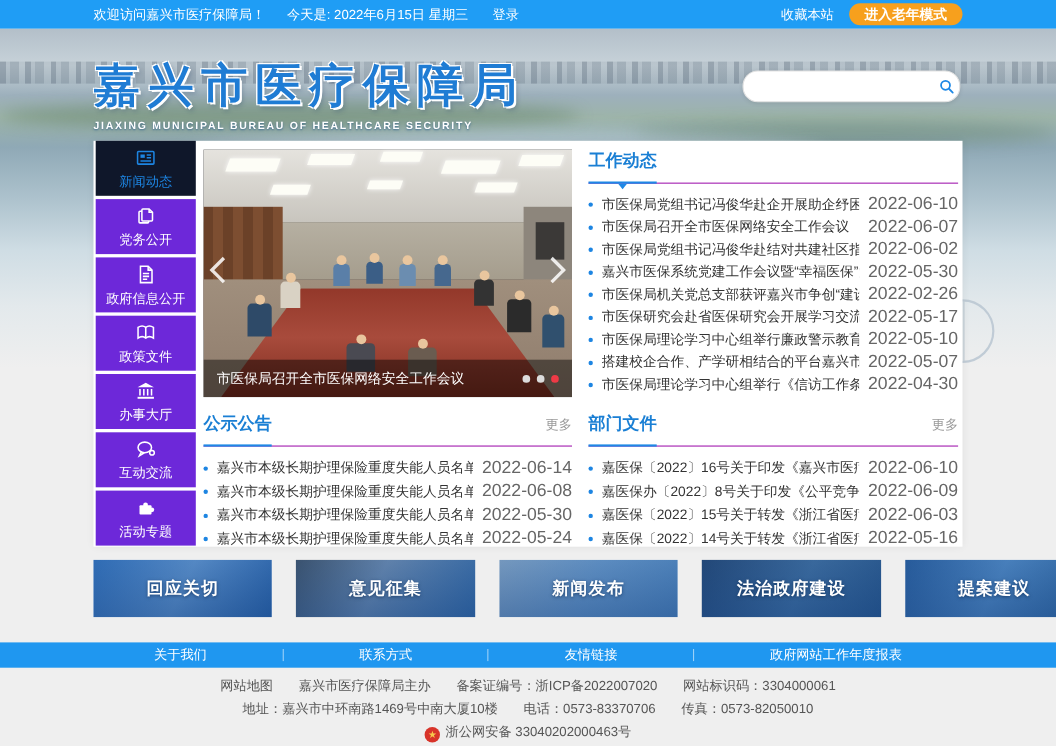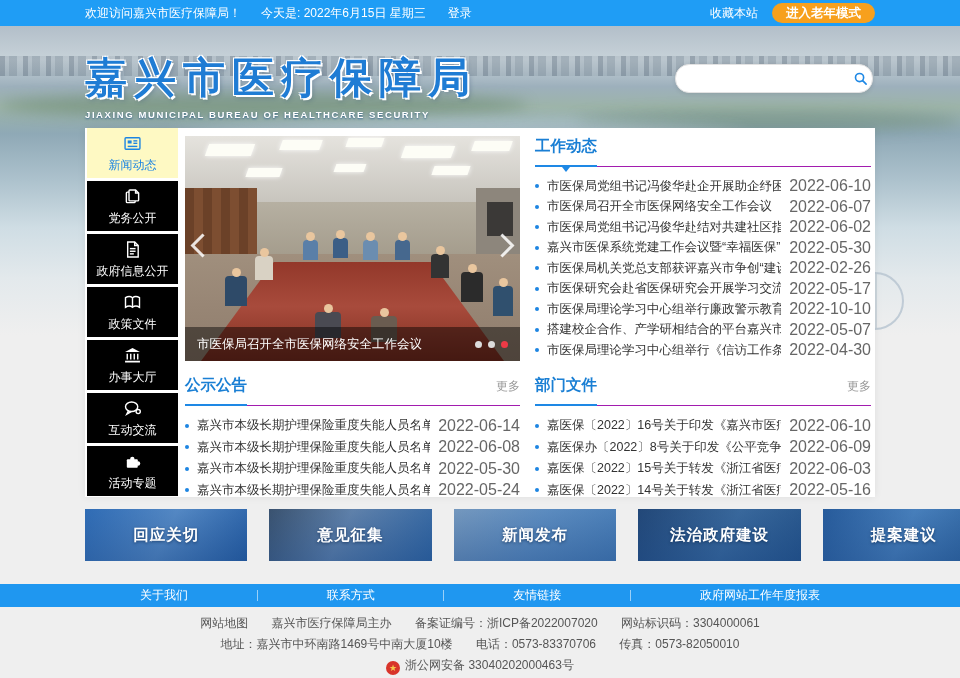--- a/index.html
+++ b/index.html
@@ -46,25 +46,25 @@
   .search input{flex:1;border:none;outline:none;background:transparent;height:100%;padding:0 8px 0 14px;
     font-size:12px;color:#333;}
   .search .mag{margin-right:10px;cursor:pointer;display:flex;}
 
   
   .card{position:absolute;left:85px;top:128px;width:790px;height:369px;background:#fff;z-index:10;
     box-shadow:0 0 8px rgba(0,0,0,.07);}
 
   
   .sidebar{position:absolute;left:2px;top:0;width:93px;}
-  .tile{width:91px;height:50px;margin-bottom:3px;background:#000000;color:#fff;display:flex;flex-direction:column;
+  .tile{width:91px;height:50px;margin-bottom:3px;background:#6d28d9;color:#fff;display:flex;flex-direction:column;
     align-items:center;justify-content:center;cursor:pointer;}
   .tile svg{width:21px;height:21px;}
   .tile .tlabel{font-size:12px;margin-top:3px;white-space:nowrap;}
-  .tile.active{background:#fef9c3;color:#1d85e2;}
+  .tile.active{background:#0f172a;color:#1d85e2;}
 
   
   .carousel{position:absolute;left:100px;top:8px;width:335px;height:225px;overflow:hidden;background:#555;}
   .photo{position:absolute;inset:0;}
   .ceiling{position:absolute;top:0;left:0;width:100%;height:66px;background:linear-gradient(180deg,#e5e3de,#c8c5be);}
   .lt{position:absolute;background:#fdfdf6;transform:skewX(-20deg);box-shadow:0 0 5px rgba(255,255,255,.95);}
   .wallback{position:absolute;top:66px;left:0;width:100%;height:52px;background:linear-gradient(180deg,#b6b0a2,#a59d8d);}
   .woodl{position:absolute;top:52px;left:0;width:72px;height:112px;
     background:repeating-linear-gradient(90deg,#6b4128 0 9px,#7d4e31 9px 18px);}
   .woodr{position:absolute;top:52px;right:0;width:44px;height:112px;background:#8d867c;}
@@ -310,21 +310,21 @@
             <span class="rdate">2022-02-26</span>
           </li>
         <li class="row">
             <span class="bullet"></span>
             <span class="rtxt">市医保研究会赴省医保研究会开展学习交流活动</span>
             <span class="rdate">2022-05-17</span>
           </li>
         <li class="row">
             <span class="bullet"></span>
             <span class="rtxt">市医保局理论学习中心组举行廉政警示教育专题学习...</span>
-            <span class="rdate">2022-10-10</span>
+            <span class="rdate">2022-05-10</span>
           </li>
         <li class="row">
             <span class="bullet"></span>
             <span class="rtxt">搭建校企合作、产学研相结合的平台嘉兴市长期护理...</span>
             <span class="rdate">2022-05-07</span>
           </li>
         <li class="row">
             <span class="bullet"></span>
             <span class="rtxt">市医保局理论学习中心组举行《信访工作条例》专题...</span>
             <span class="rdate">2022-04-30</span>

